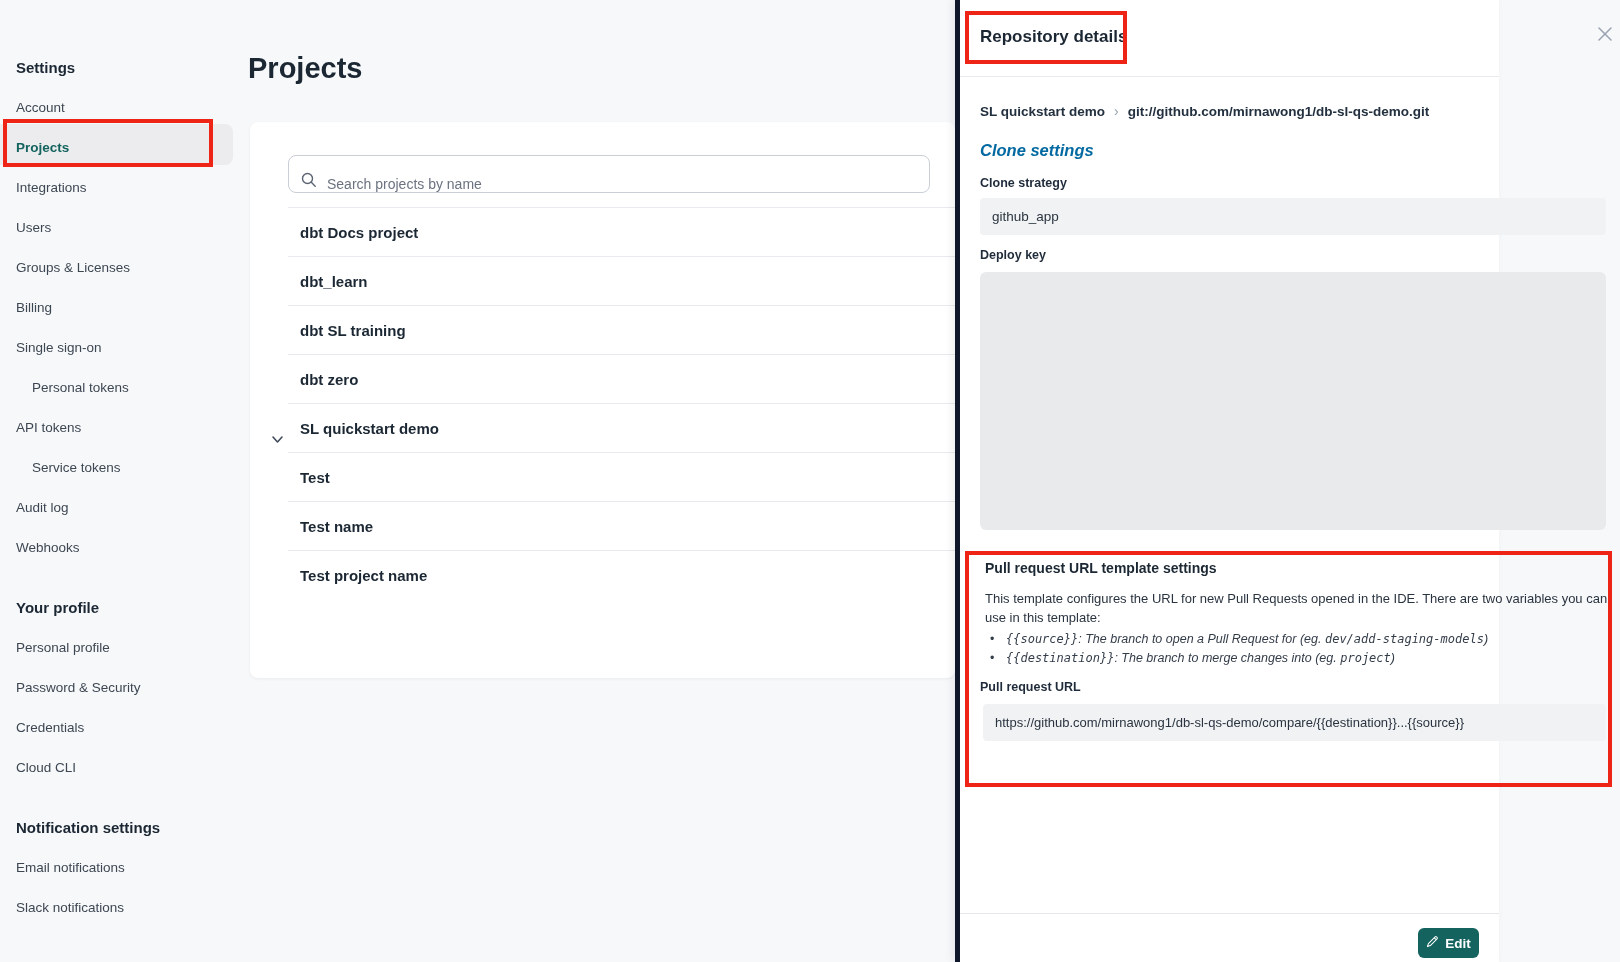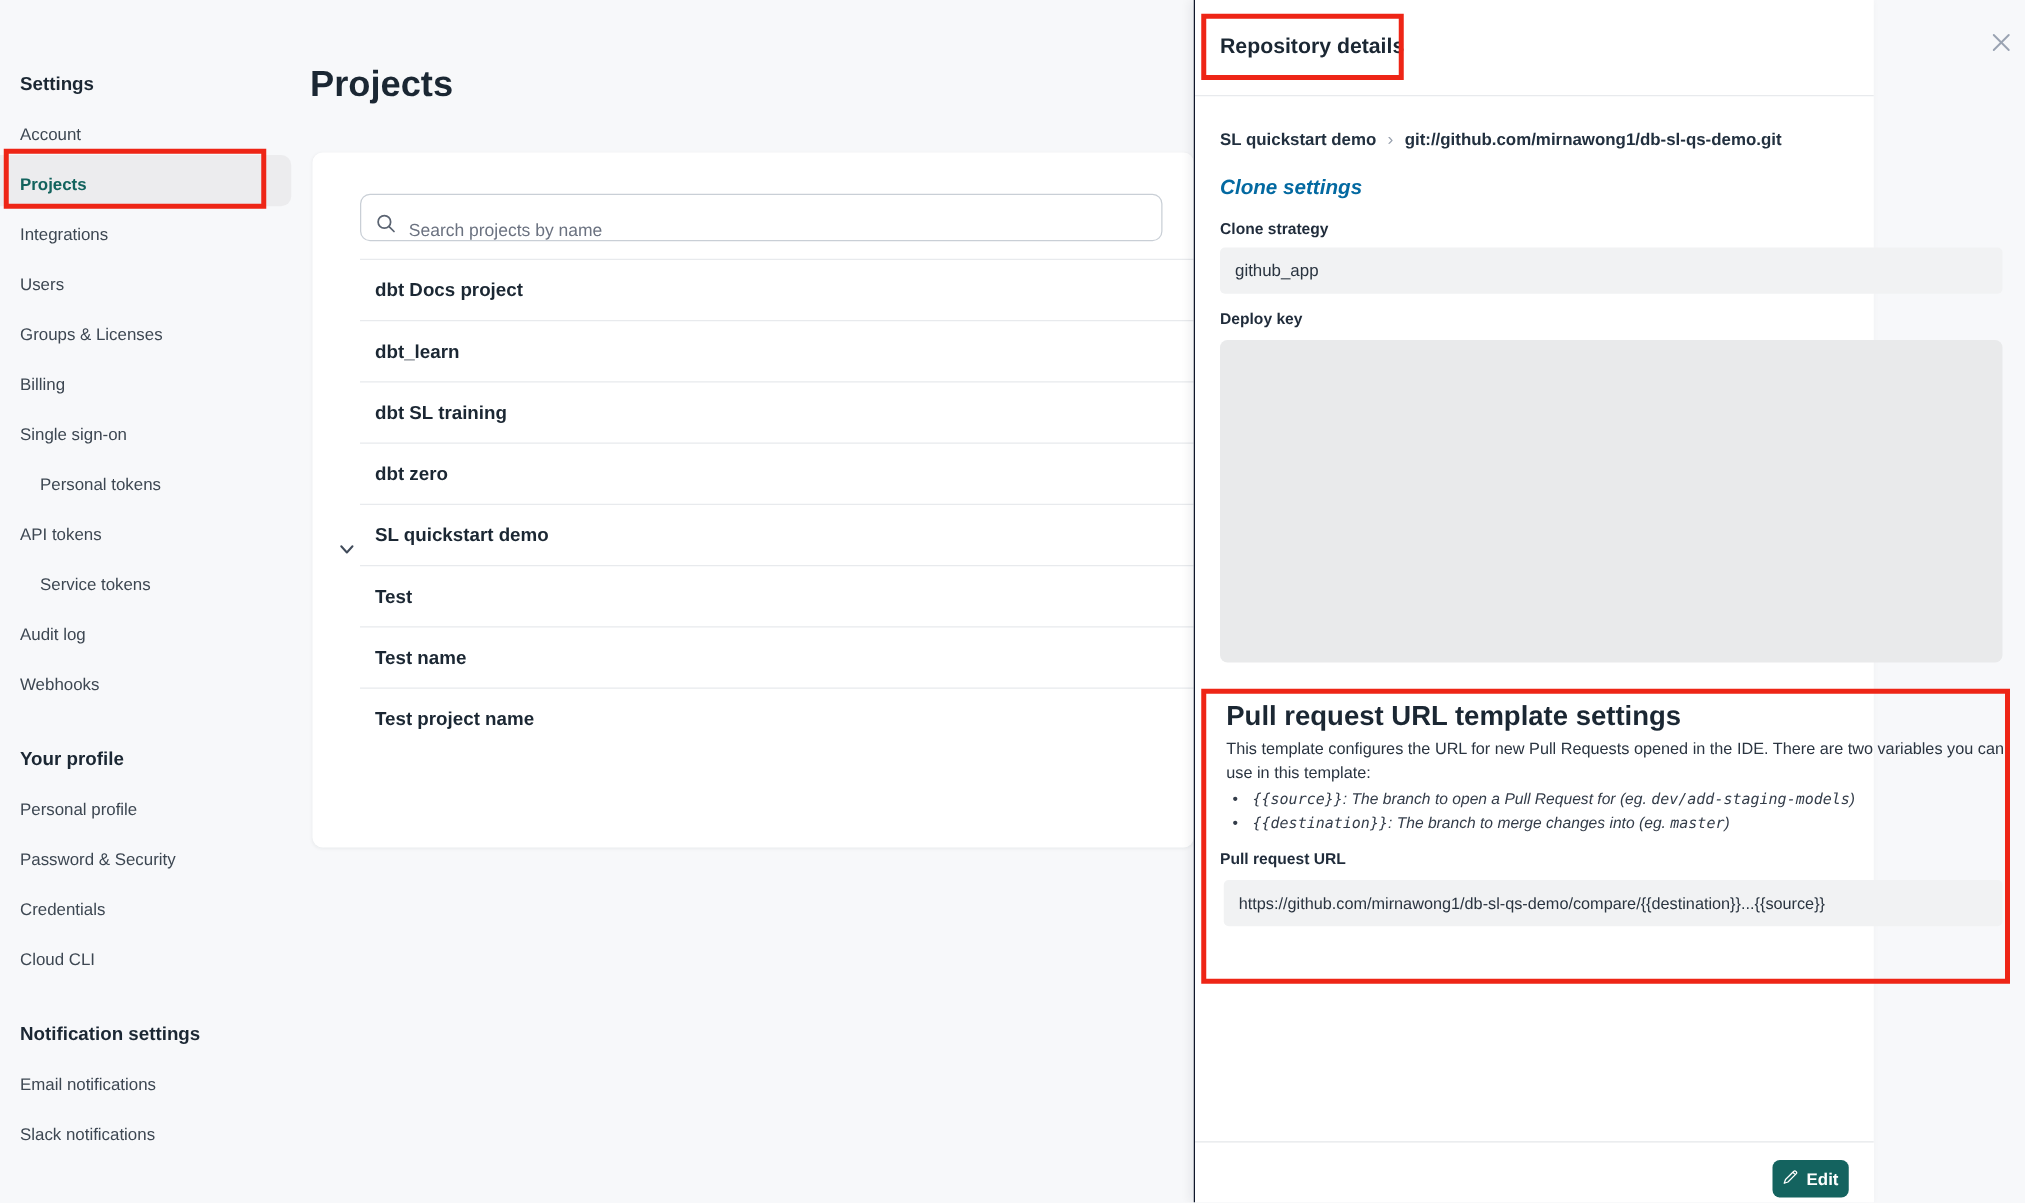--- a/index.html
+++ b/index.html
@@ -55,21 +55,21 @@
   .search-box input::placeholder { color:#6b7280; }
   .rows { position:absolute; left:38px; right:0; top:85px; }
   .row {
     height:49px; border-top:1px solid #e8eaed; display:flex; align-items:center;
     padding-left:12px; font-size:15px; font-weight:600; color:#1b2733; cursor:pointer;
   }
 
   
   .panel {
     position:absolute; left:955px; top:0; width:544px; height:962px;
-    background:#ffffff; border-left:1px solid #0f172a;
+    background:#ffffff; border-left:5px solid #0f172a;
     box-shadow:-3px 0 8px rgba(20,30,40,0.07);
   }
   .panel-title { position:absolute; left:20px; top:27px; font-size:17px; font-weight:bold; color:#1b2733; }
   .close-btn { position:absolute; left:635px; top:24px; width:20px; height:20px; cursor:pointer; }
   .panel-header-divider { position:absolute; left:0; top:76px; width:100%; height:1px; background:#e8eaed; }
 
   .breadcrumb { position:absolute; left:20px; top:103px; font-size:13.5px; font-weight:bold; color:#22303f; display:flex; align-items:center; gap:9px; }
   .crumb-sep { color:#98a1ae; font-weight:normal; font-size:14px; }
 
   .clone-heading { position:absolute; left:20px; top:141px; font-size:16.5px; font-weight:bold; color:#0369a1;font-style:italic; }
@@ -81,21 +81,21 @@
     background:#f1f2f3; border-radius:4px;
     display:flex; align-items:center; padding:0 12px;
     font-size:13.5px; color:#2a3440;
   }
   .field-strategy { top:198px; }
   .deploy-box {
     position:absolute; left:20px; top:272px; width:626px; height:258px;
     background:#e9eaeb; border-radius:6px;
   }
 
-  .pr-heading { position:absolute; left:25px; top:560px; font-size:22px; font-weight:bold; color:#1b2733; }
+  .pr-heading { position:absolute; left:25px; top:560px; font-size:14px; font-weight:bold; color:#1b2733; }
   .pr-desc { position:absolute; left:25px; top:589px; width:636px; font-size:13px; line-height:19px; color:#2a3440; }
   .pr-bullets { position:absolute; left:30px; top:630px; font-size:12.5px; line-height:19px; color:#333c49; }
   .bullet-row { display:flex; align-items:baseline; }
   .bullet-marker { width:16px; color:#333c49; }
   .code { font-family:"DejaVu Sans Mono", monospace; font-style:italic; font-size:12px; }
   .bdesc { font-style:italic; }
   .lbl-pr-url { top:680px; }
   .field-url { top:704px; left:23px; width:623px; font-size:13px; }
 
   .panel-footer {
@@ -257,21 +257,21 @@
     <span>This template configures the URL for new Pull Requests opened in the IDE. There are two variables you can</span><br>
     <span>use in this template:</span>
   </p>
   <div class="pr-bullets">
     <div class="bullet-row">
       <span class="bullet-marker">•</span>
       <span><span class="code">{{source}}</span><span class="bdesc">: The branch to open a Pull Request for (eg. </span><span class="code">dev/add-staging-models</span><span class="bdesc">)</span></span>
     </div>
     <div class="bullet-row">
       <span class="bullet-marker">•</span>
-      <span><span class="code">{{destination}}</span><span class="bdesc">: The branch to merge changes into (eg. </span><span class="code">master</span><span class="bdesc">)</span></span>
+      <span><span class="code">{{destination}}</span><span class="bdesc">: The branch to merge changes into (eg. </span><span class="code">project</span><span class="bdesc">)</span></span>
     </div>
   </div>
 
   <div class="field-label lbl-pr-url">Pull request URL</div>
   <div class="field field-url">
     <span>https://github.com/mirnawong1/db-sl-qs-demo/compare/{{destination}}...{{source}}</span>
   </div>
 
   <div class="panel-footer">
     <button class="edit-btn">

